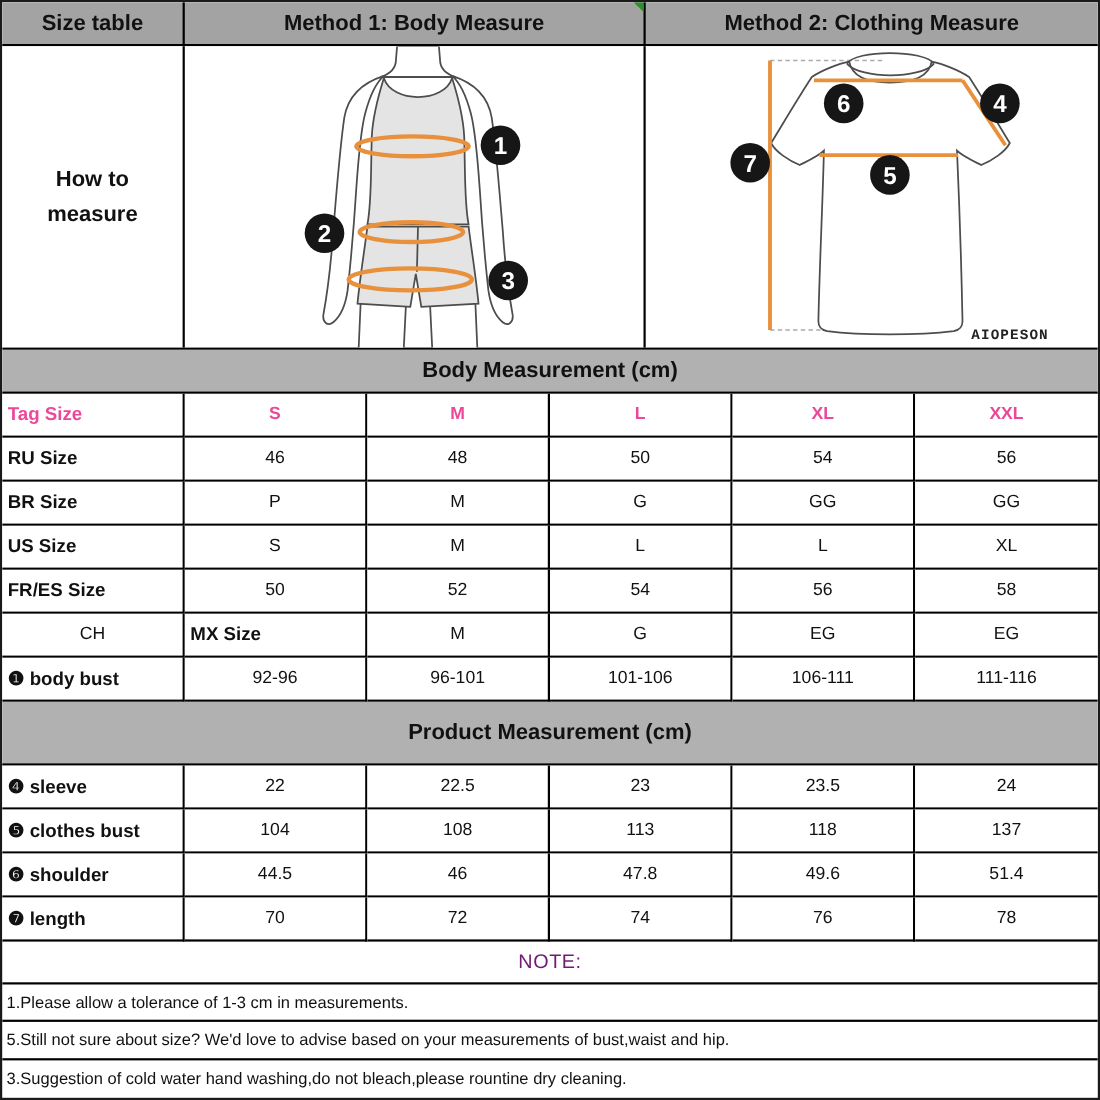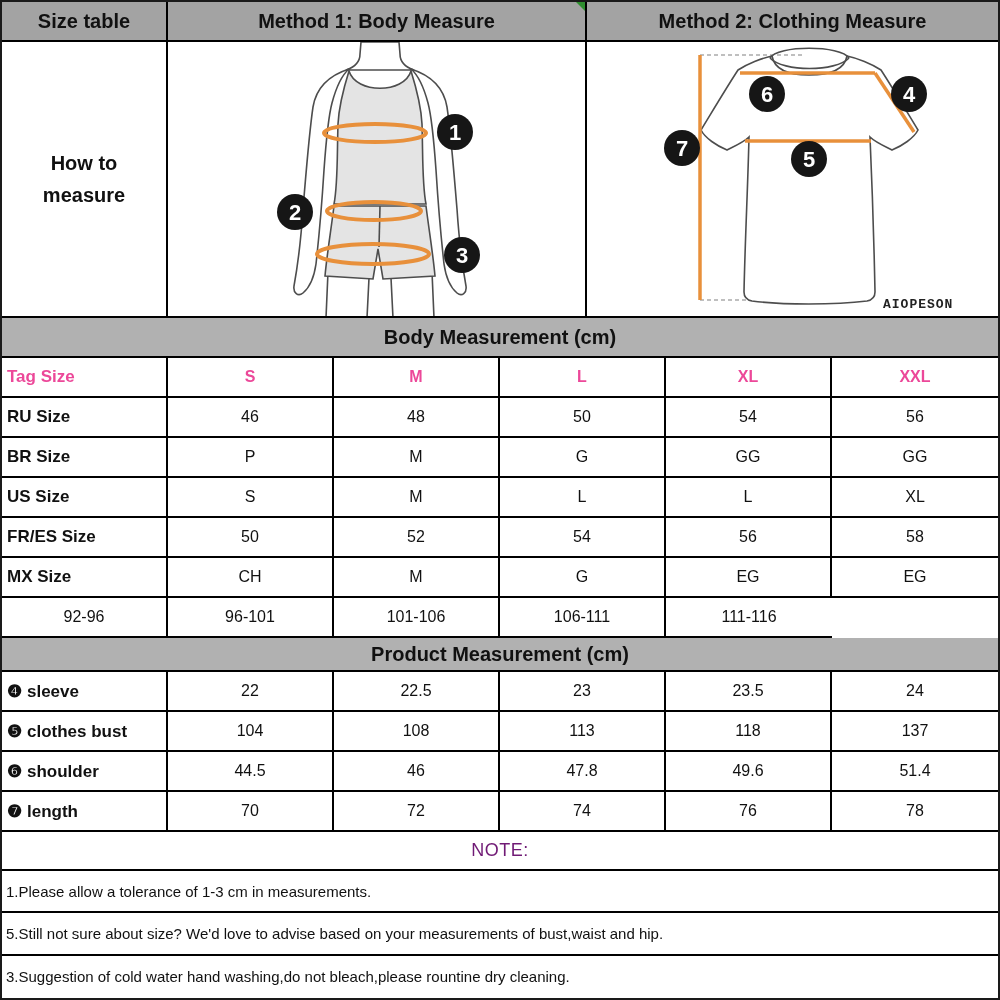--- a/index.html
+++ b/index.html
@@ -44,21 +44,21 @@
     fill:#222; font-family:"Liberation Mono","DejaVu Sans Mono",monospace;
     font-weight:bold; font-size:13px; letter-spacing:1px;
   }
   
   .sec-head{
     background:#b1b1b1; border-bottom:2px solid #000;
     display:flex; align-items:center; justify-content:center;
     font-weight:bold; font-size:20px;
   }
   .sec-head.h38{ height:40px; }
-  .sec-head.h42{ height:34px; }
+  .sec-head.h42{ height:58px; }
   
   .grid-table{ display:grid; grid-template-columns:166px repeat(5,1fr); }
   .cell{
     height:40px; display:flex; align-items:center; justify-content:center;
     border-bottom:2px solid #000; border-right:2px solid #000;
     font-size:16px; background:#fff;
   }
   .cell.lastcol{ border-right:none; }
   .cell.rowlabel{
     justify-content:flex-start; padding-left:5px;
@@ -204,27 +204,28 @@
     <div class="cell">L</div>
     <div class="cell lastcol">XL</div>
 
     <div class="cell rowlabel">FR/ES Size</div>
     <div class="cell">50</div>
     <div class="cell">52</div>
     <div class="cell">54</div>
     <div class="cell">56</div>
     <div class="cell lastcol">58</div>
 
+    <div class="cell">CH</div>
     <div class="cell rowlabel">MX Size</div>
-    <div class="cell">CH</div>
     <div class="cell">M</div>
     <div class="cell">G</div>
     <div class="cell">EG</div>
     <div class="cell lastcol">EG</div>
 
+    <div class="cell rowlabel">❶ body bust</div>
     <div class="cell">92-96</div>
     <div class="cell">96-101</div>
     <div class="cell">101-106</div>
     <div class="cell">106-111</div>
     <div class="cell lastcol">111-116</div>
   </div>
 
   <div class="sec-head h42">
     <span>Product Measurement (cm)</span>
   </div>

